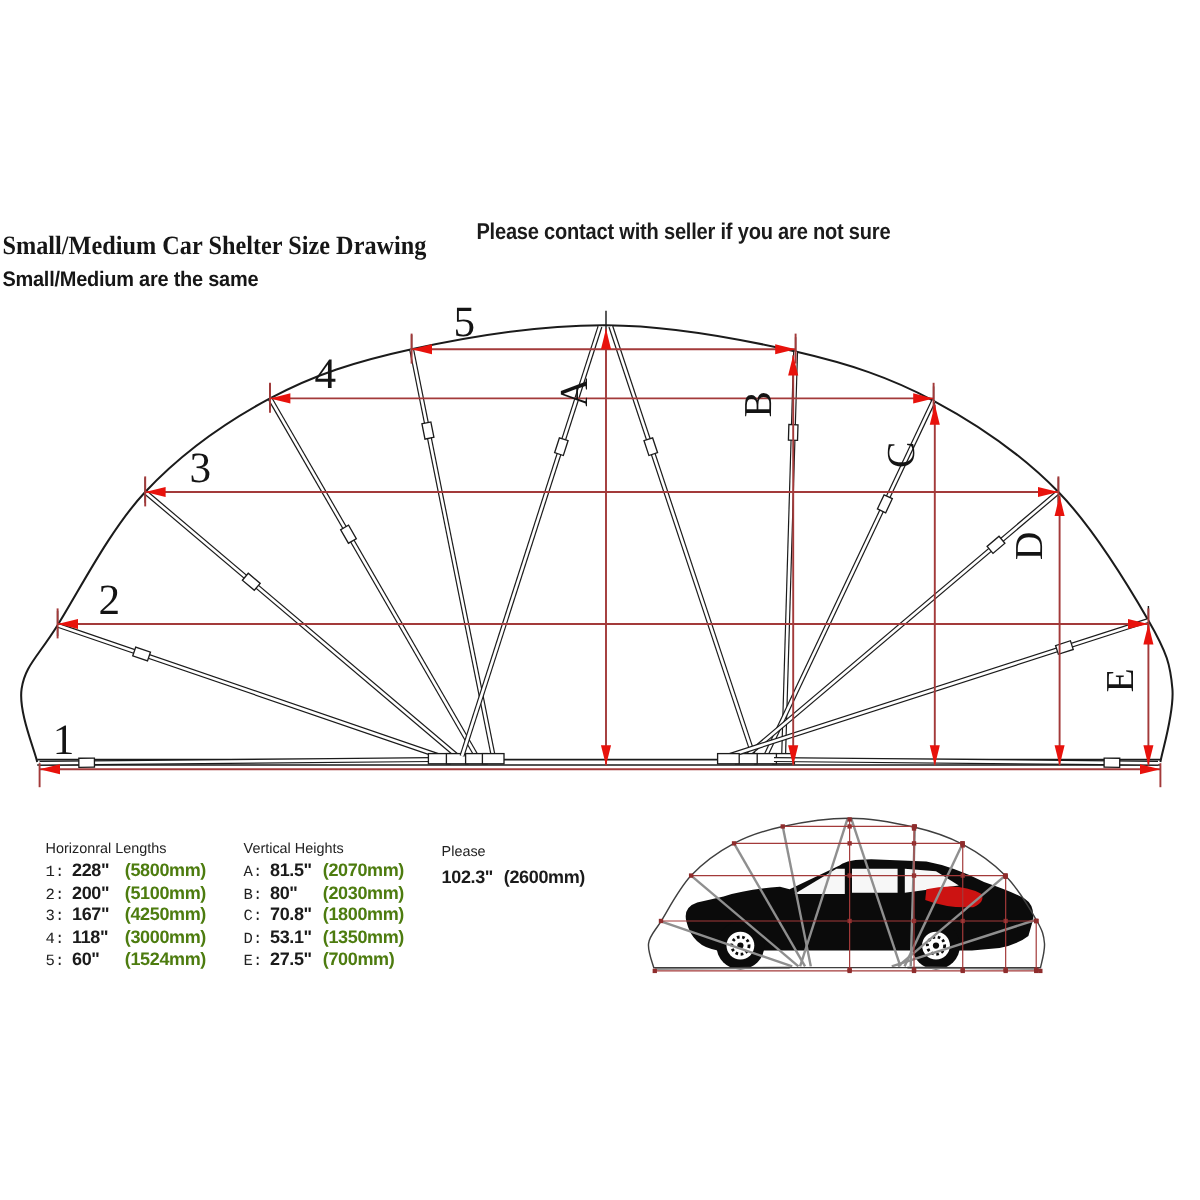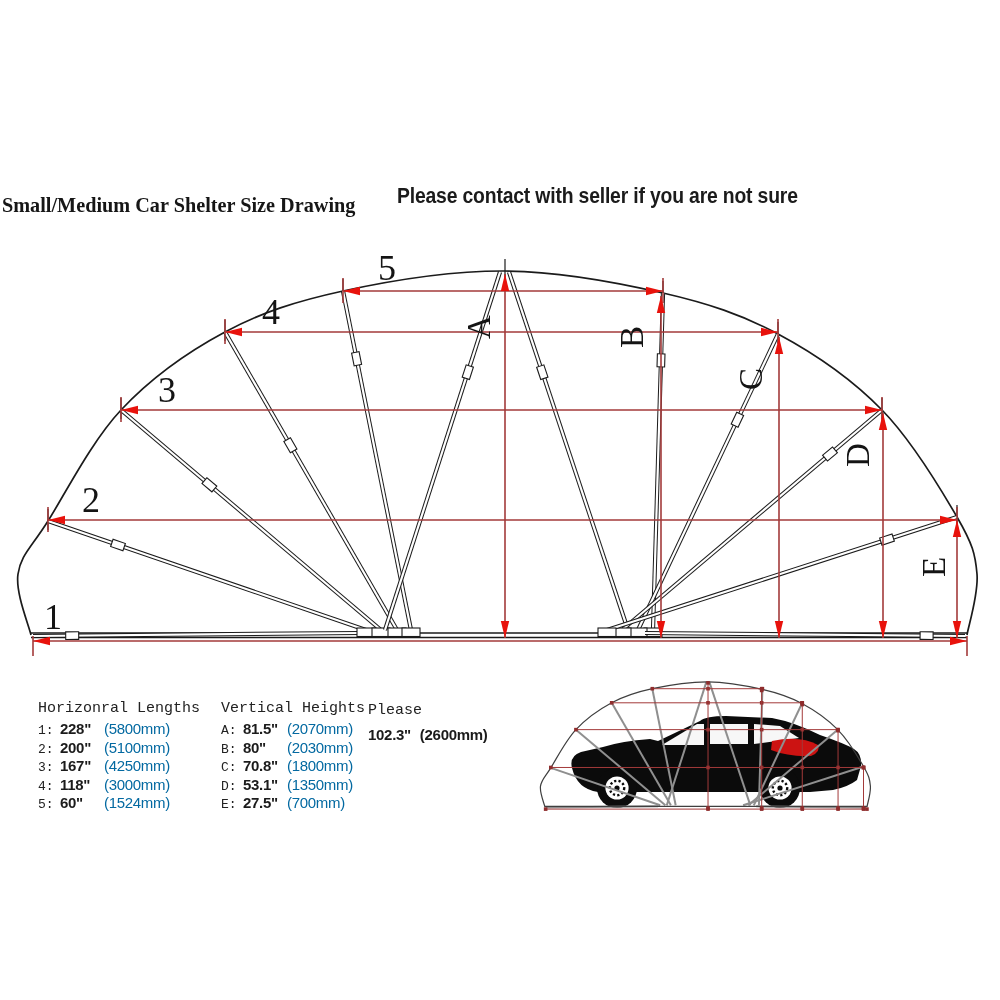--- a/index.html
+++ b/index.html
@@ -5,32 +5,32 @@
   html,body{margin:0;padding:0;background:#ffffff;width:1000px;height:1000px;overflow:hidden;}
   .page{position:relative;width:1000px;height:1000px;font-family:"Liberation Sans","DejaVu Sans",sans-serif;color:#111;}
   #diagram-svg{position:absolute;left:0;top:0;}
 
   .title-block{position:absolute;left:2px;top:192px;}
   .main-title{font-family:"Liberation Serif","DejaVu Serif",serif;font-weight:bold;font-size:22px;
     display:inline-block;transform:scaleX(.92);transform-origin:left;white-space:nowrap;color:#161616;}
   .sub-title{font-weight:bold;font-size:17.5px;margin-top:4px;display:inline-block;transform:scaleX(.95);
     transform-origin:left;white-space:nowrap;color:#161616;letter-spacing:-.2px;}
 
-  .notice{position:absolute;left:397px;top:183px;font-weight:bold;font-size:22px;color:#1b1b1b;}
+  .notice{position:absolute;left:397px;top:183px;font-weight:bold;font-size:19px;color:#1b1b1b;}
   .notice-line{display:inline-block;transform:scaleX(.88);transform-origin:left;white-space:nowrap;letter-spacing:-.2px;}
 
   .tables{position:absolute;left:0;top:700px;width:1000px;}
   .tbl{position:absolute;top:0;}
-  .tbl-h{left:38px;} .tbl-v{left:221px;}
-  .tbl-head{font-family:Liberation Mono, monospace;font-size:15px;color:#222;
+  .tbl-h{left:38px;} .tbl-v{left:203px;}
+  .tbl-head{font-family:Liberation Sans, sans-serif;font-size:12px;color:#222;
     white-space:nowrap;margin-bottom:3px;}
   .row{display:flex;align-items:baseline;height:18.5px;white-space:nowrap;}
   .rid{font-family:"Liberation Mono","DejaVu Sans Mono",monospace;font-size:13px;width:22px;color:#222;}
   .rin{font-weight:bold;font-size:15px;width:44px;letter-spacing:-.3px;color:#1b1b1b;}
-  .rmm{font-weight:normal;font-size:15px;letter-spacing:-.3px;color:#0369a1;}
+  .rmm{font-weight:bold;font-size:15px;letter-spacing:-.3px;color:#4d7c0f;}
   .width-note{position:absolute;left:368px;top:2px;}
   .width-vals{margin-top:7px;font-weight:bold;font-size:15px;letter-spacing:-.3px;color:#1b1b1b;}
   .width-vals span{margin-right:9px;}
 </style>
 </head>
 <body>
 
 <div class="page">
 
   <svg id="diagram-svg" width="1000" height="1000" viewBox="0 0 1000 1000">
@@ -263,20 +263,21 @@
         <rect x="836.252" y="728.8720000000001" width="3.6" height="3.6" fill="#8f2d2d"></rect>
         <rect x="836.252" y="806.272" width="3.6" height="3.6" fill="#8f2d2d"></rect>
         <line x1="863.5079999999999" y1="767.48" x2="863.5079999999999" y2="808.072" stroke="#a33a3a" stroke-width="1"></line>
         <rect x="861.708" y="765.6800000000001" width="3.6" height="3.6" fill="#8f2d2d"></rect>
         <rect x="861.708" y="806.272" width="3.6" height="3.6" fill="#8f2d2d"></rect>
       </g>
     </svg>
 
   <div class="title-block">
     <div><span class="main-title">Small/Medium Car Shelter Size Drawing</span></div>
+    <div><span class="sub-title">Small/Medium are the same</span></div>
   </div>
 
   <div class="notice">
     <div><span class="notice-line">Please contact with seller if you are not sure</span></div>
   </div>
 
   <div class="tables">
     <div class="tbl tbl-h">
       <div class="tbl-head">Horizonral Lengths</div>
       <div>

